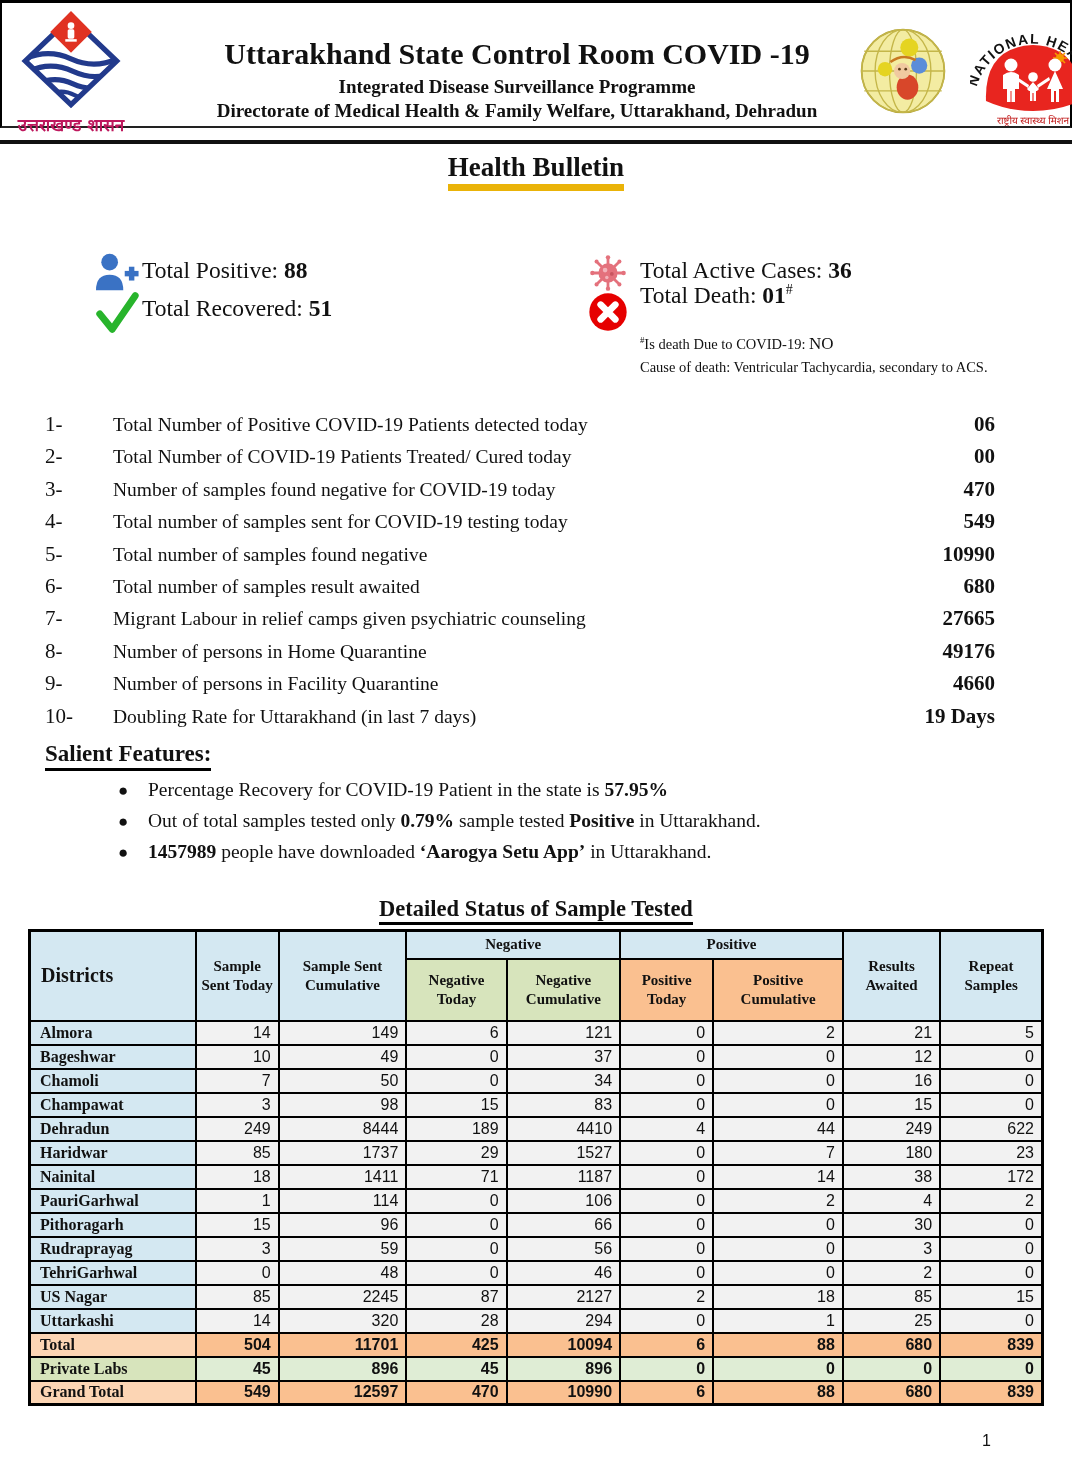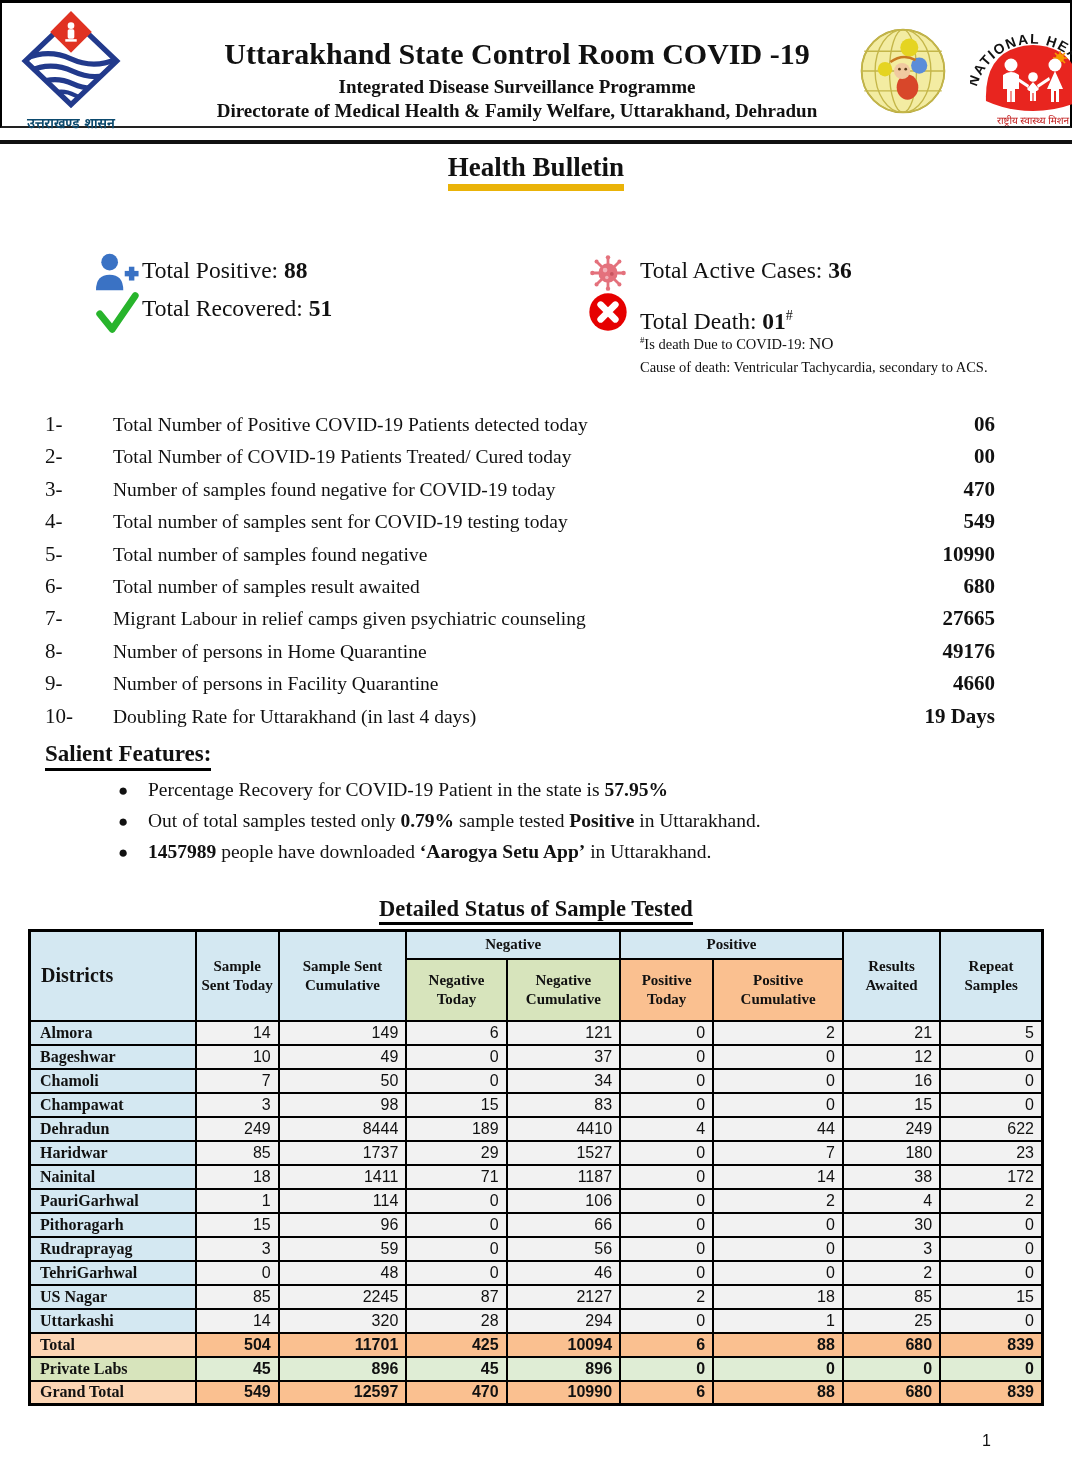--- a/index.html
+++ b/index.html
@@ -10,21 +10,21 @@
     font-family:"Liberation Serif","DejaVu Serif",serif;
   }
   
   .header-band {
     position:absolute; top:0; left:0; width:1072px; height:128px;
     background:#fff; border-top:3px solid #000; border-left:2px solid #000;
     border-right:2px solid #000; border-bottom:2px solid #222;
   }
   .thick-rule { position:absolute; top:140px; left:0; width:1072px; height:4px; background:#111; }
   .uk-logo { position:absolute; top:8px; left:14px; width:110px; text-align:center; }
-  .uk-logo .caption { font-size:14px; font-weight:bold; color:#0c4a6e; margin-top:-2px; font-family:"DejaVu Sans",sans-serif; }
+  .uk-logo .caption { font-size:17px; font-weight:bold; color:#be185d; margin-top:-2px; font-family:"DejaVu Sans",sans-serif; }
   .header-text { position:absolute; top:34px; left:120px; width:790px; text-align:center; }
   .doc-title { font-size:30px; font-weight:bold; line-height:1.15; }
   .doc-sub   { font-size:19px; font-weight:bold; margin-top:4px; }
   .doc-sub2  { font-size:19px; font-weight:bold; margin-top:2px; }
   .idsp-logo { position:absolute; top:22px; left:856px; }
   .nhm-logo  { position:absolute; top:2px; right:-26px; }
   
   .bulletin-heading { position:absolute; top:152px; left:0; width:1072px; text-align:center; }
   .bulletin-heading span { display:inline-block; font-size:27px; font-weight:bold; border-bottom:7px solid #eab308; padding-bottom:1px; }
   .datetime-row { position:absolute; top:191px; left:55px; right:77px; display:flex; justify-content:space-between; font-size:23px; font-weight:bold; }
@@ -196,21 +196,21 @@
     <circle cx="11" cy="11" r="1.6" fill="#f3b3ba"></circle>
     <circle cx="15.6" cy="13.6" r="1.3" fill="#c9545f"></circle>
     <circle cx="12.2" cy="16" r="1.2" fill="#f3b3ba"></circle>
   </svg>
   <div class="stat-line" style="left:640px; top:257px;"><span>Total Active Cases: </span><b>36</b></div>
 
   <svg class="stat-icon" style="left:588px; top:292px;" width="40" height="40" viewBox="0 0 24 24">
     <circle cx="12" cy="12" r="11.2" fill="#e60000"></circle>
     <path d="M7.6 7.6 L16.4 16.4 M16.4 7.6 L7.6 16.4" stroke="#fff" stroke-width="4" stroke-linecap="round"></path>
   </svg>
-  <div class="stat-line" style="left:640px; top:307px;"><span>Total Death: </span><b>01</b><sup>#</sup></div>
+  <div class="stat-line" style="left:640px; top:281px;"><span>Total Death: </span><b>01</b><sup>#</sup></div>
 
   <div class="death-note">
     <div><sup>#</sup><span>Is death Due to COVID-19: </span><span class="no">NO</span></div>
     <div>Cause of death: Ventricular Tachycardia, secondary to ACS.</div>
   </div>
 
   <div class="num-list">
       <div class="list-row">
         <span class="ln">1-</span>
         <span class="lt">Total Number of Positive COVID-19 Patients detected today</span>
@@ -251,21 +251,21 @@
         <span class="lt">Number of persons in Home Quarantine</span>
         <span class="lv">49176</span>
       </div>
       <div class="list-row">
         <span class="ln">9-</span>
         <span class="lt">Number of persons in Facility Quarantine</span>
         <span class="lv">4660</span>
       </div>
       <div class="list-row">
         <span class="ln">10-</span>
-        <span class="lt">Doubling Rate for Uttarakhand (in last 4 days)</span>
+        <span class="lt">Doubling Rate for Uttarakhand (in last 7 days)</span>
         <span class="lv">19 Days</span>
       </div>
     </div>
 
   <div class="salient-heading">
     <span>Salient Features:</span>
   </div>
   <div class="bullets">
     <div class="bullet">
       <span class="dot">●</span>

